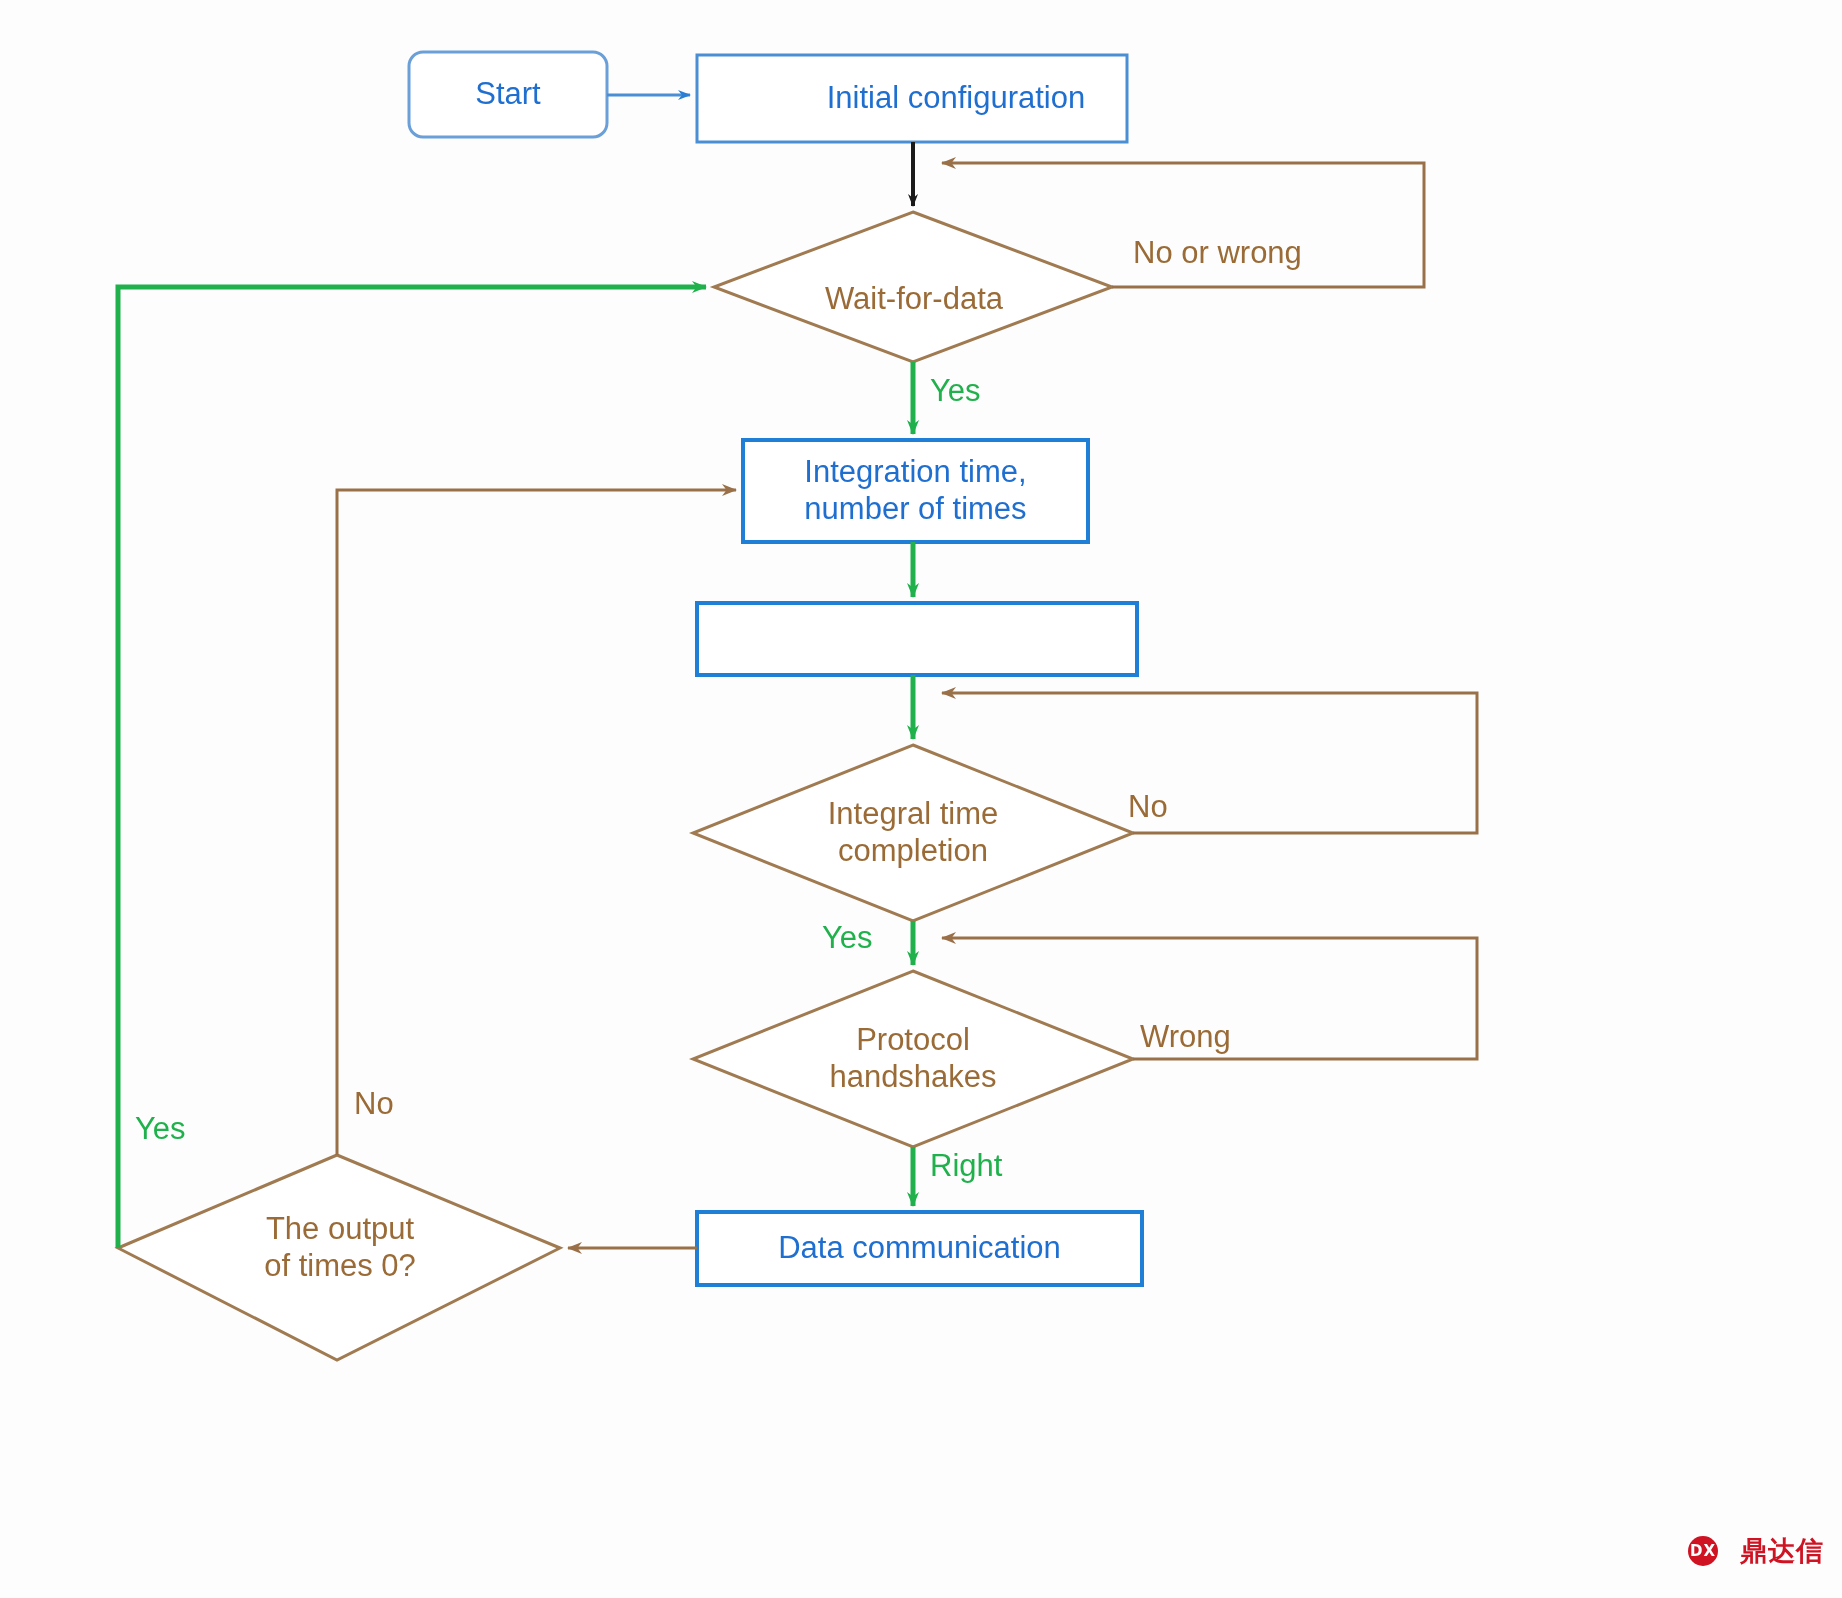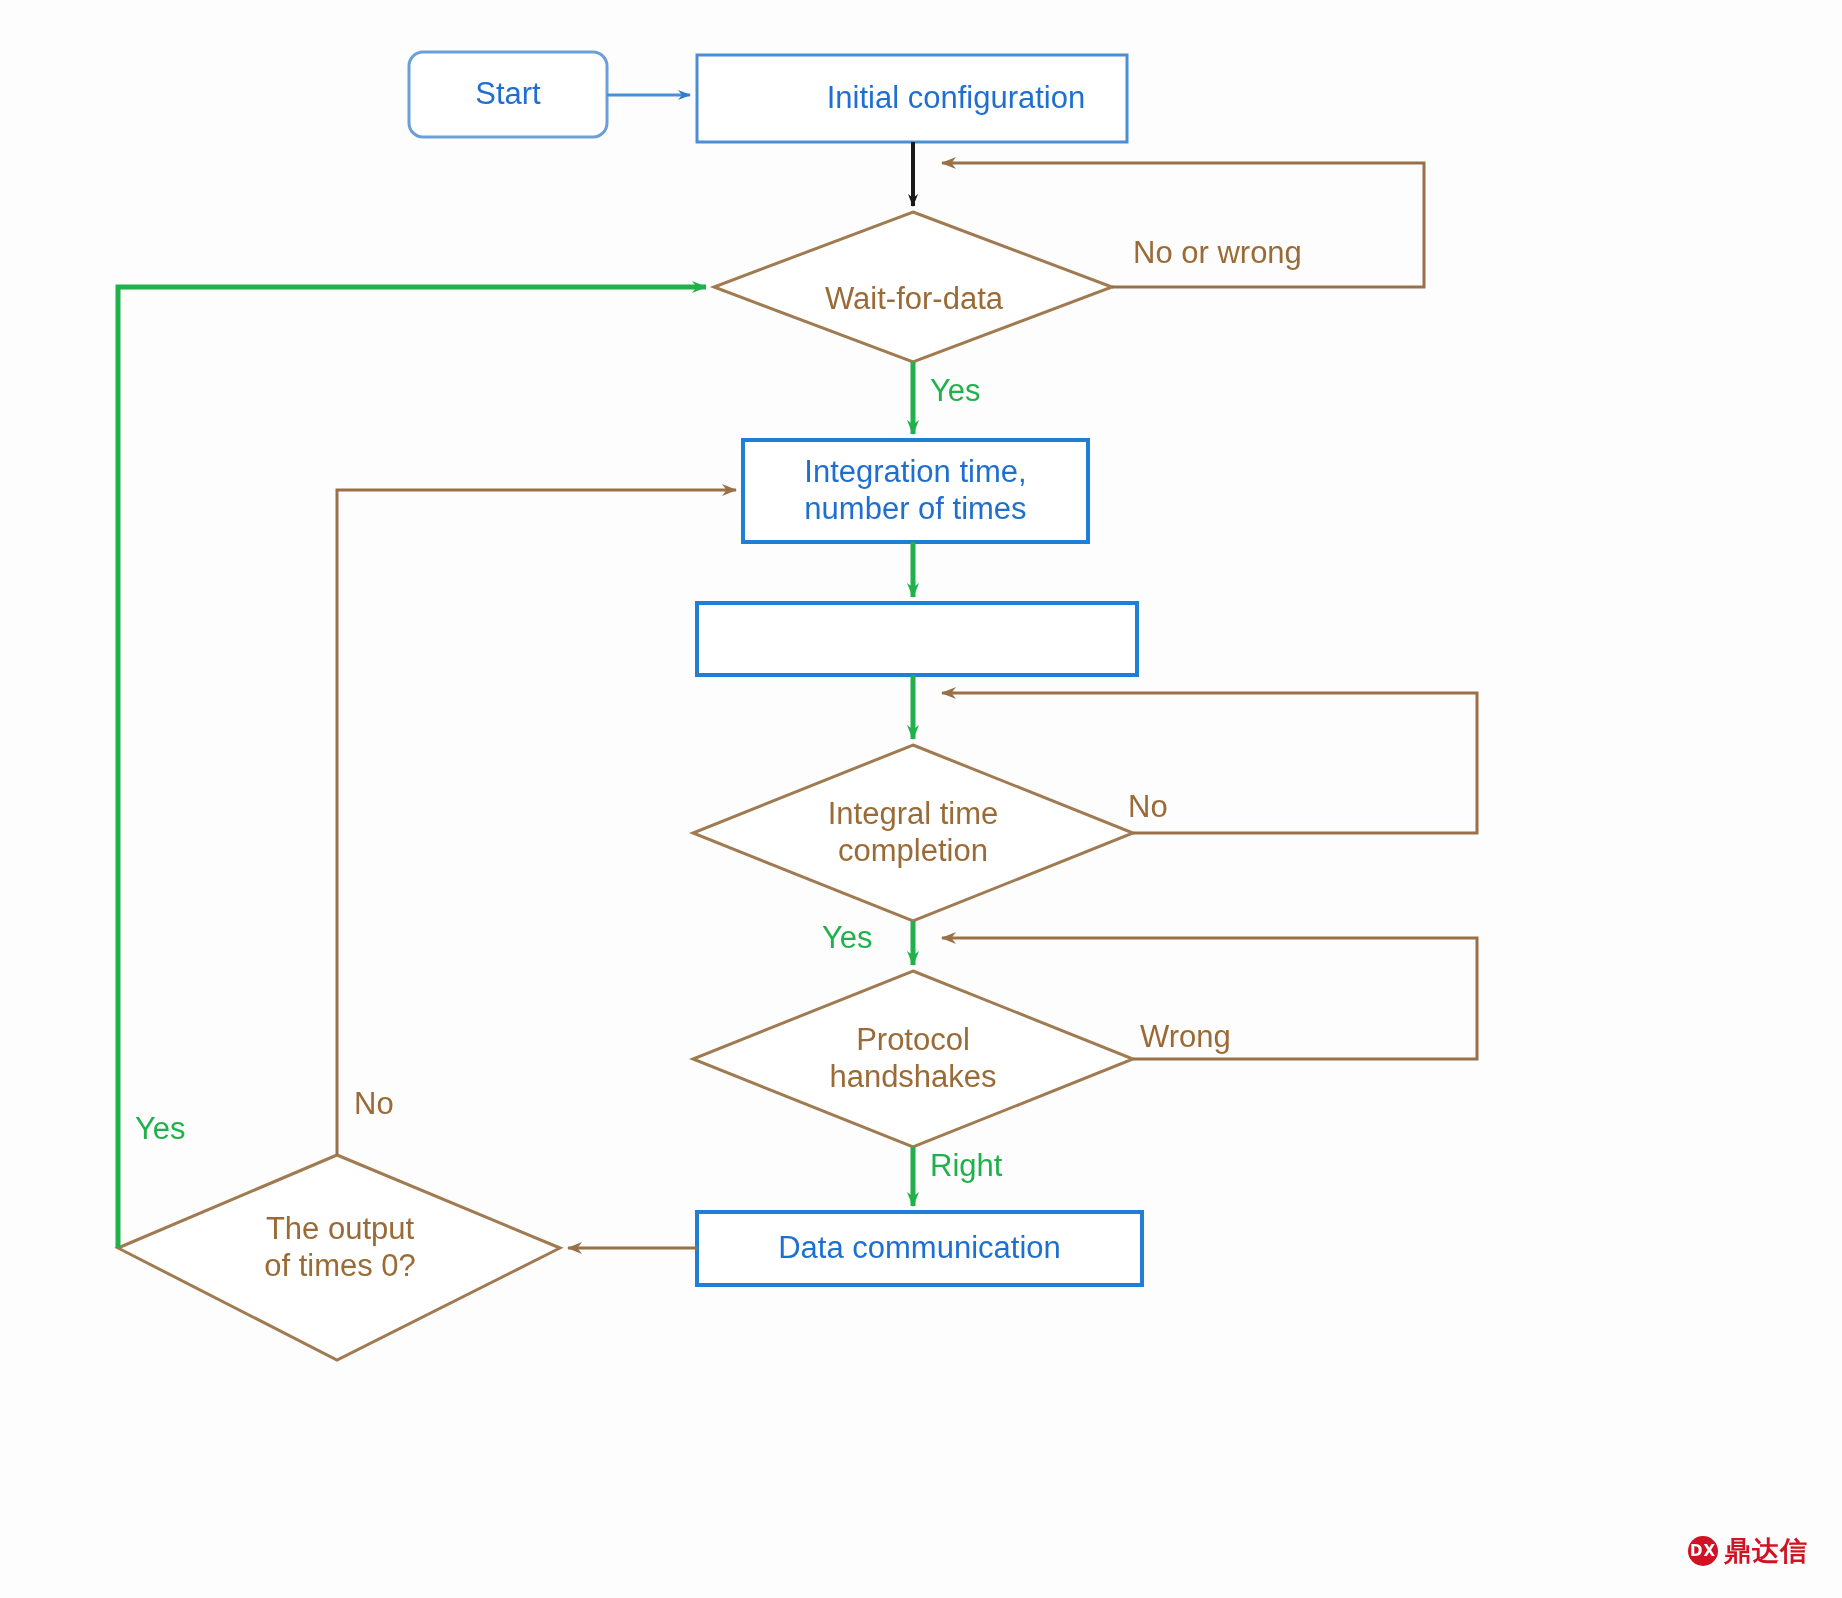--- a/index.html
+++ b/index.html
@@ -44,21 +44,21 @@
     position: absolute;
     font-size: 31px;
     white-space: nowrap;
   }
   .lbl-brown { color: #9a6b36; text-align: right; }
   .lbl-green { color: #20b14c; }
   .watermark {
     position: absolute;
     display: flex;
     align-items: center;
-    gap: 6px;
+    gap: 22px;
     color: #cf1322;
     font-family: "DejaVu Sans", sans-serif;
     font-weight: bold;
     font-size: 27px;
     letter-spacing: 1px;
   }
   .wm-badge {
     width: 30px;
     height: 30px;
     border-radius: 50%;

